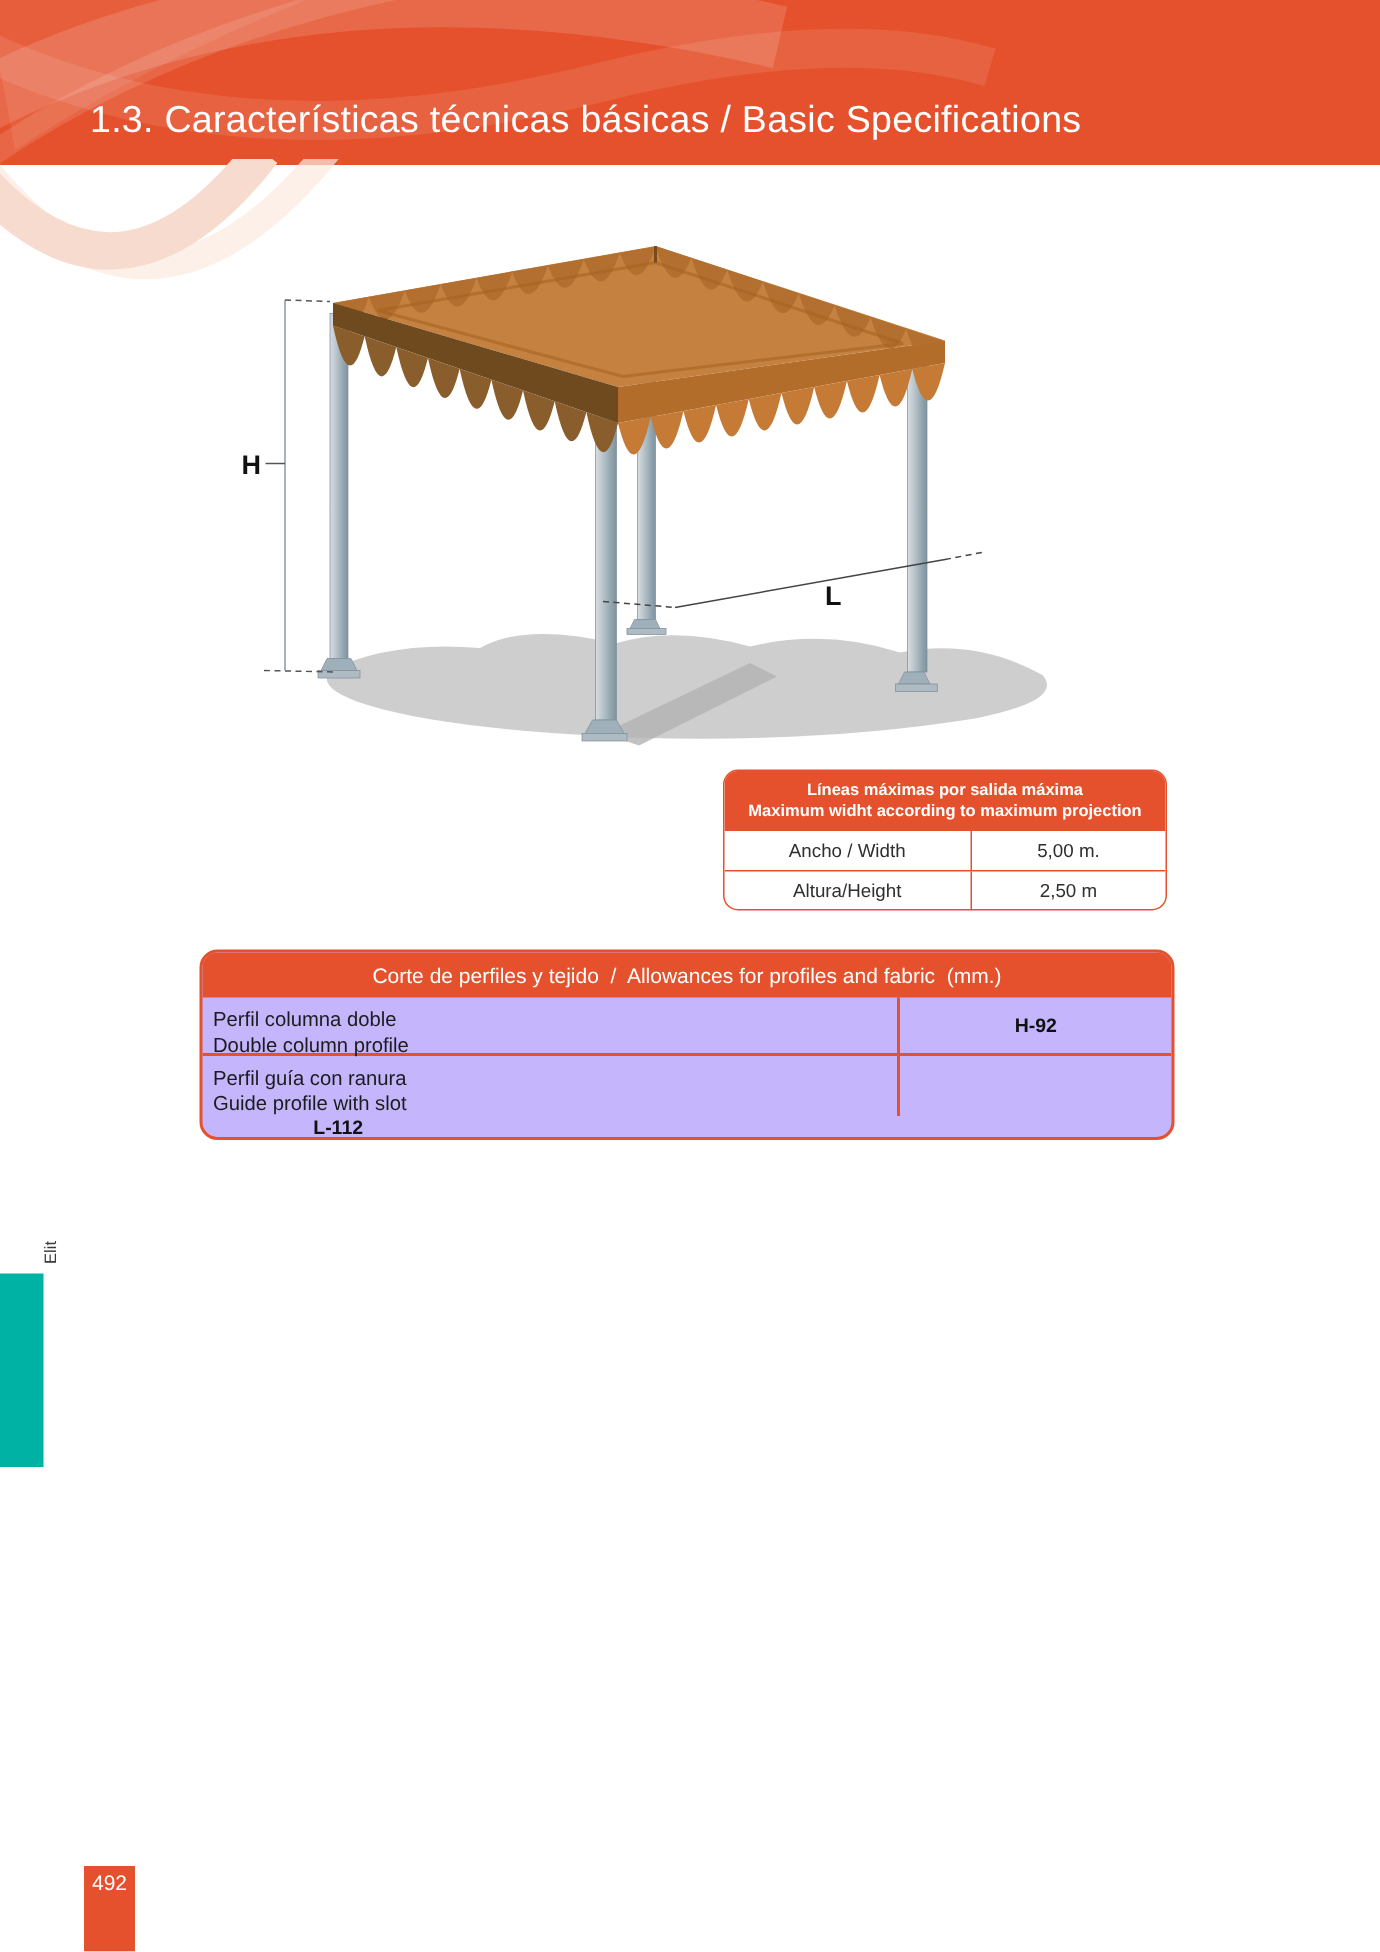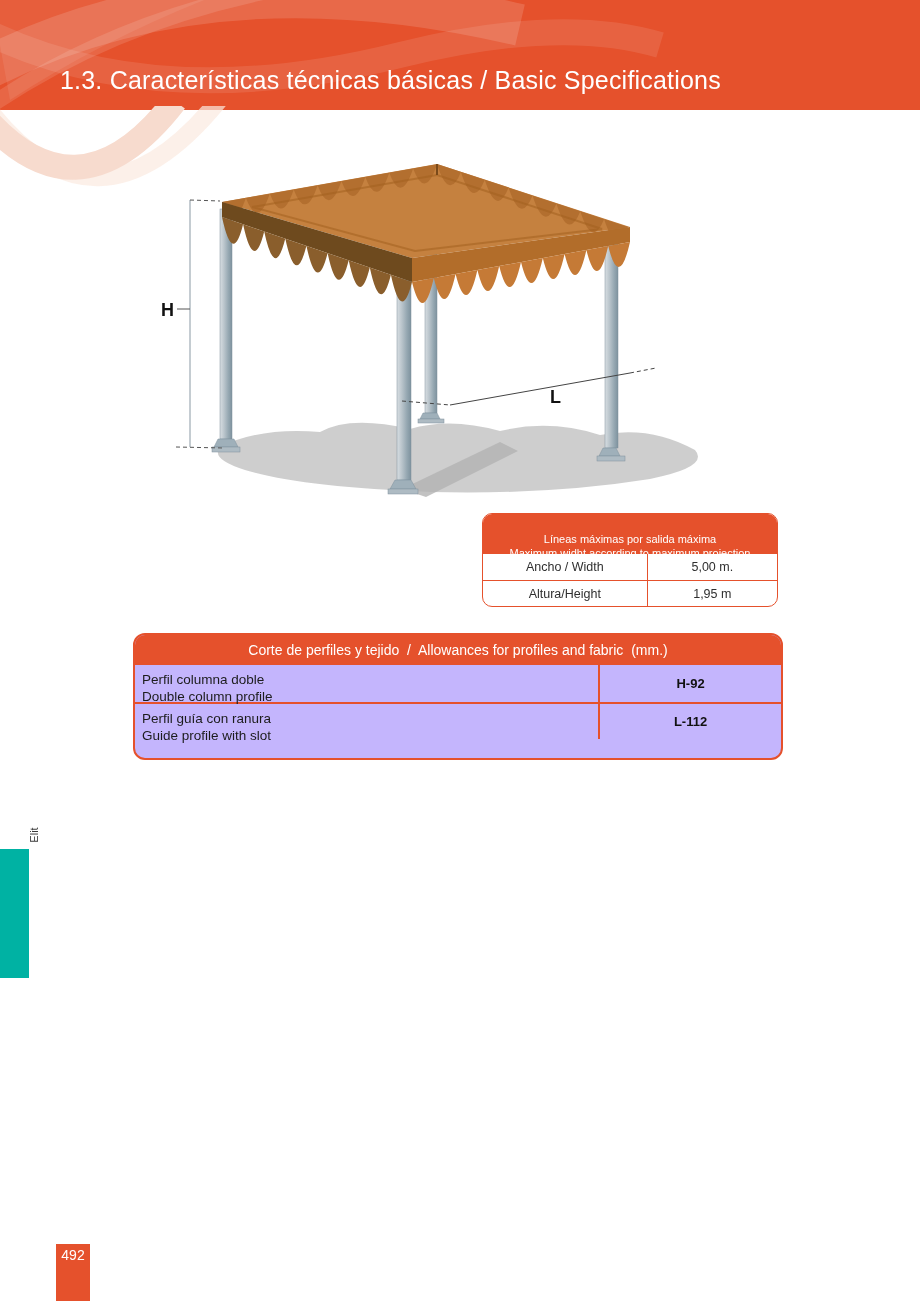--- a/index.html
+++ b/index.html
@@ -52,21 +52,22 @@
     border-radius: 10px;
     overflow: hidden;
     background: #fff;
   }
   .table-small .ts-header {
     height: 40px;
     background: var(--accent);
     color: #fff;
     font-size: 11px; line-height: 14px;
     text-align: center;
-    padding-top: 18px;
+    padding-top: 6px;
+    font-weight: bold;
   }
   .ts-row { display: flex; height: 26px; font-size: 12.5px; color: #2f2f2f; }
   .ts-row + .ts-row { border-top: 1.5px solid var(--accent); }
   .ts-label, .ts-value {
     display: flex; align-items: center; justify-content: center;
   }
   .ts-label { width: 56%; border-right: 1.5px solid var(--accent); }
   .ts-value { width: 44%; }
 
   
@@ -80,21 +81,21 @@
   }
   .table-large .tl-header {
     height: 30px;
     background: var(--accent);
     color: #fff;
     font-size: 14px;
     display: flex; align-items: center; justify-content: center;
     white-space: pre-wrap;
   }
   .tl-row { display: flex; height: 37px; }
-  .tl-row + .tl-row { border-top: 2px solid var(--accent); }
+  .tl-row + .tl-row { border-top: 2px solid var(--accent); flex-direction: column; }
   .tl-label {
     width: 72%; border-right: 2px solid var(--accent);
     padding: 6px 4px 0 7px;
     font-size: 13.5px; line-height: 17px; color: #1c1c1c;
   }
   .tl-value {
     width: 28%;
     display: flex; align-items: center; justify-content: center;
     font-size: 13px; font-weight: bold; color: #111;
   }
@@ -215,21 +216,21 @@
     <div class="ts-header">
       <div>Líneas máximas por salida máxima</div>
       <div>Maximum widht according to maximum projection</div>
     </div>
     <div class="ts-row">
       <div class="ts-label">Ancho / Width</div>
       <div class="ts-value">5,00 m.</div>
     </div>
     <div class="ts-row">
       <div class="ts-label">Altura/Height</div>
-      <div class="ts-value">1,95 m</div>
+      <div class="ts-value">2,50 m</div>
     </div>
   </section>
 
   <section class="table-large">
     <div class="tl-header">Corte de perfiles y tejido  /  Allowances for profiles and fabric  (mm.)</div>
     <div class="tl-row">
       <div class="tl-label">
         <div>Perfil columna doble</div>
         <div>Double column profile</div>
       </div>

